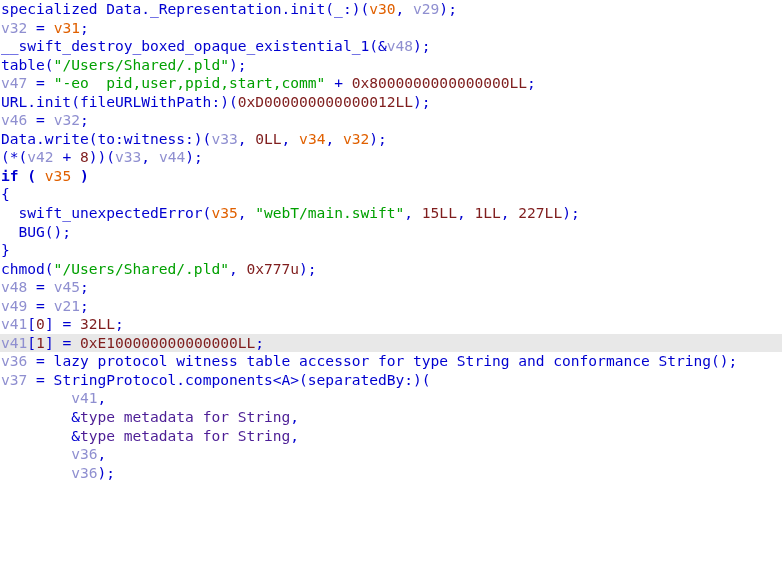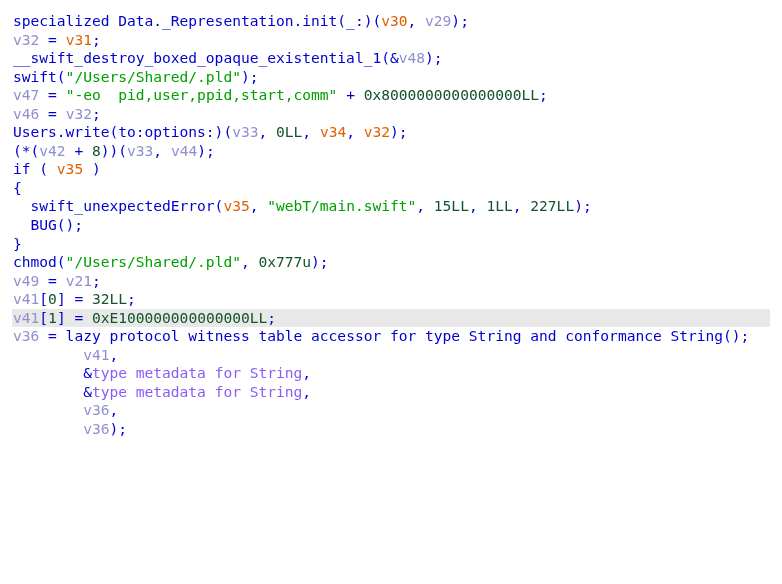--- a/index.html
+++ b/index.html
@@ -12,68 +12,71 @@
     height: 584px;
     overflow: hidden;
     font-family: "DejaVu Sans Mono", "Liberation Mono", monospace;
   }
 
   #code-view {
     width: 782px;
     height: 472px;
     background: #ffffff;
     position: relative;
-    padding: 12px;
+    padding: 0;
     box-sizing: border-box;
   }
 
   .code-line {
     height: 18.55px;
     line-height: 18.55px;
     font-size: 14.6px;
     white-space: pre;
     font-family: "DejaVu Sans Mono", "Liberation Mono", monospace;
     letter-spacing: -0.02px;
     padding-left: 1px;
     box-sizing: border-box;
   }
 
   .code-line.highlighted {
     background: #e8e8e8;
   }
 
   
   .t-code     { color: #0000d0; }          
-  .t-kw       { color: #0000d0; }          
-  .t-num      { color: #14532d; }          
+  .t-kw       { color: #0000d0; font-weight: bold; }          
+  .t-num      { color: #7f1d1d; }          
   .t-str      { color: #00a000; }          
   .t-lvar     { color: #8f8fd0; }          
   .t-arg      { color: #e06000; }          
-  .t-globl    { color: #8b5cf6; }
+  .t-globl    { color: #4c1d95; }
 </style>
 </head>
 <body>
 
 <div id="code-view">
     <div class="code-line"><span class="t-code">specialized Data._Representation.init(_:)(</span><span class="t-arg">v30</span><span class="t-code">, </span><span class="t-lvar">v29</span><span class="t-code">);</span></div>
     <div class="code-line"><span class="t-lvar">v32</span><span class="t-code"> = </span><span class="t-arg">v31</span><span class="t-code">;</span></div>
     <div class="code-line"><span class="t-code">__swift_destroy_boxed_opaque_existential_1(&amp;</span><span class="t-lvar">v48</span><span class="t-code">);</span></div>
-    <div class="code-line"><span class="t-code">swift(</span><span class="t-str">"/Users/Shared/.pld"</span><span class="t-code">);</span></div>
+    <div class="code-line"><span class="t-code">table(</span><span class="t-str">"/Users/Shared/.pld"</span><span class="t-code">);</span></div>
     <div class="code-line"><span class="t-lvar">v47</span><span class="t-code"> = </span><span class="t-str">"-eo  pid,user,ppid,start,comm"</span><span class="t-code"> + </span><span class="t-num">0x8000000000000000LL</span><span class="t-code">;</span></div>
+    <div class="code-line"><span class="t-code">URL.init(fileURLWithPath:)(</span><span class="t-num">0xD000000000000012LL</span><span class="t-code">);</span></div>
     <div class="code-line"><span class="t-lvar">v46</span><span class="t-code"> = </span><span class="t-lvar">v32</span><span class="t-code">;</span></div>
-    <div class="code-line"><span class="t-code">Users.write(to:options:)(</span><span class="t-lvar">v33</span><span class="t-code">, </span><span class="t-num">0LL</span><span class="t-code">, </span><span class="t-arg">v34</span><span class="t-code">, </span><span class="t-arg">v32</span><span class="t-code">);</span></div>
+    <div class="code-line"><span class="t-code">Data.write(to:witness:)(</span><span class="t-lvar">v33</span><span class="t-code">, </span><span class="t-num">0LL</span><span class="t-code">, </span><span class="t-arg">v34</span><span class="t-code">, </span><span class="t-arg">v32</span><span class="t-code">);</span></div>
     <div class="code-line"><span class="t-code">(*(</span><span class="t-lvar">v42</span><span class="t-code"> + </span><span class="t-num">8</span><span class="t-code">))(</span><span class="t-lvar">v33</span><span class="t-code">, </span><span class="t-lvar">v44</span><span class="t-code">);</span></div>
     <div class="code-line"><span class="t-kw">if ( </span><span class="t-arg">v35</span><span class="t-kw"> )</span></div>
     <div class="code-line"><span class="t-code">{</span></div>
     <div class="code-line"><span class="t-code">  swift_unexpectedError(</span><span class="t-arg">v35</span><span class="t-code">, </span><span class="t-str">"webT/main.swift"</span><span class="t-code">, </span><span class="t-num">15LL</span><span class="t-code">, </span><span class="t-num">1LL</span><span class="t-code">, </span><span class="t-num">227LL</span><span class="t-code">);</span></div>
     <div class="code-line"><span class="t-code">  BUG();</span></div>
     <div class="code-line"><span class="t-code">}</span></div>
     <div class="code-line"><span class="t-code">chmod(</span><span class="t-str">"/Users/Shared/.pld"</span><span class="t-code">, </span><span class="t-num">0x777u</span><span class="t-code">);</span></div>
+    <div class="code-line"><span class="t-lvar">v48</span><span class="t-code"> = </span><span class="t-lvar">v45</span><span class="t-code">;</span></div>
     <div class="code-line"><span class="t-lvar">v49</span><span class="t-code"> = </span><span class="t-lvar">v21</span><span class="t-code">;</span></div>
     <div class="code-line"><span class="t-lvar">v41</span><span class="t-code">[</span><span class="t-num">0</span><span class="t-code">] = </span><span class="t-num">32LL</span><span class="t-code">;</span></div>
     <div class="code-line highlighted"><span class="t-lvar">v41</span><span class="t-code">[</span><span class="t-num">1</span><span class="t-code">] = </span><span class="t-num">0xE100000000000000LL</span><span class="t-code">;</span></div>
     <div class="code-line"><span class="t-lvar">v36</span><span class="t-code"> = lazy protocol witness table accessor for type String and conformance String();</span></div>
+    <div class="code-line"><span class="t-lvar">v37</span><span class="t-code"> = StringProtocol.components&lt;A&gt;(separatedBy:)(</span></div>
     <div class="code-line"><span class="t-code">        </span><span class="t-lvar">v41</span><span class="t-code">,</span></div>
     <div class="code-line"><span class="t-code">        &amp;</span><span class="t-globl">type metadata for String</span><span class="t-code">,</span></div>
     <div class="code-line"><span class="t-code">        &amp;</span><span class="t-globl">type metadata for String</span><span class="t-code">,</span></div>
     <div class="code-line"><span class="t-code">        </span><span class="t-lvar">v36</span><span class="t-code">,</span></div>
     <div class="code-line"><span class="t-code">        </span><span class="t-lvar">v36</span><span class="t-code">);</span></div>
   </div>
 
 </body></html>

